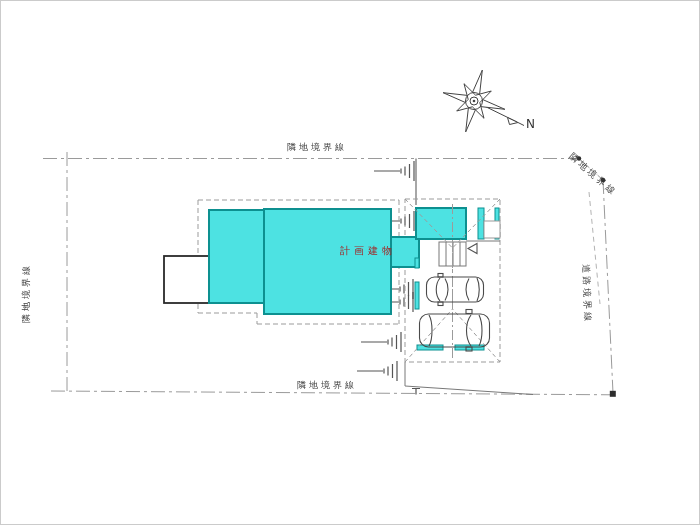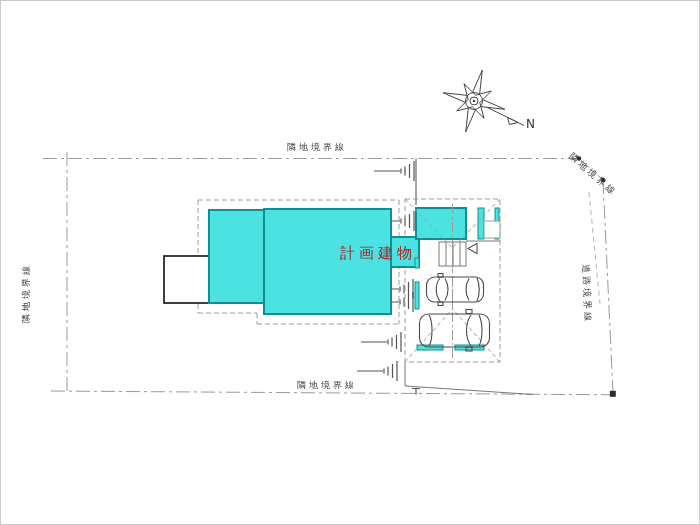--- a/index.html
+++ b/index.html
@@ -25,21 +25,21 @@
   .mk{fill:#2d2d2d;}
   .ext{fill:#ffffff;stroke:#2a2a2a;stroke-width:1.8;}
   .notch{fill:#ffffff;stroke:#999;stroke-width:1;}
   .tri{fill:#fff;stroke:#555;stroke-width:1.1;}
   .blabel{
     position:absolute;font-size:9px;letter-spacing:3px;color:#3c3c3c;
     white-space:nowrap;line-height:10px;
   }
   .rot{transform-origin:0 0;}
   #bldg-label{
-    position:absolute;left:295px;top:243px;font-size:15px;
+    position:absolute;left:295px;top:243px;font-size:10px;
     letter-spacing:4px;white-space:nowrap;font-weight:500;padding-left:44px;
   }
   #north-label{position:absolute;left:525px;top:116px;font-size:12px;color:#333;}
 </style>
 </head>
 <body>
 
 <div id="stage">
 
   <svg width="700" height="525" viewBox="0 0 700 525">

